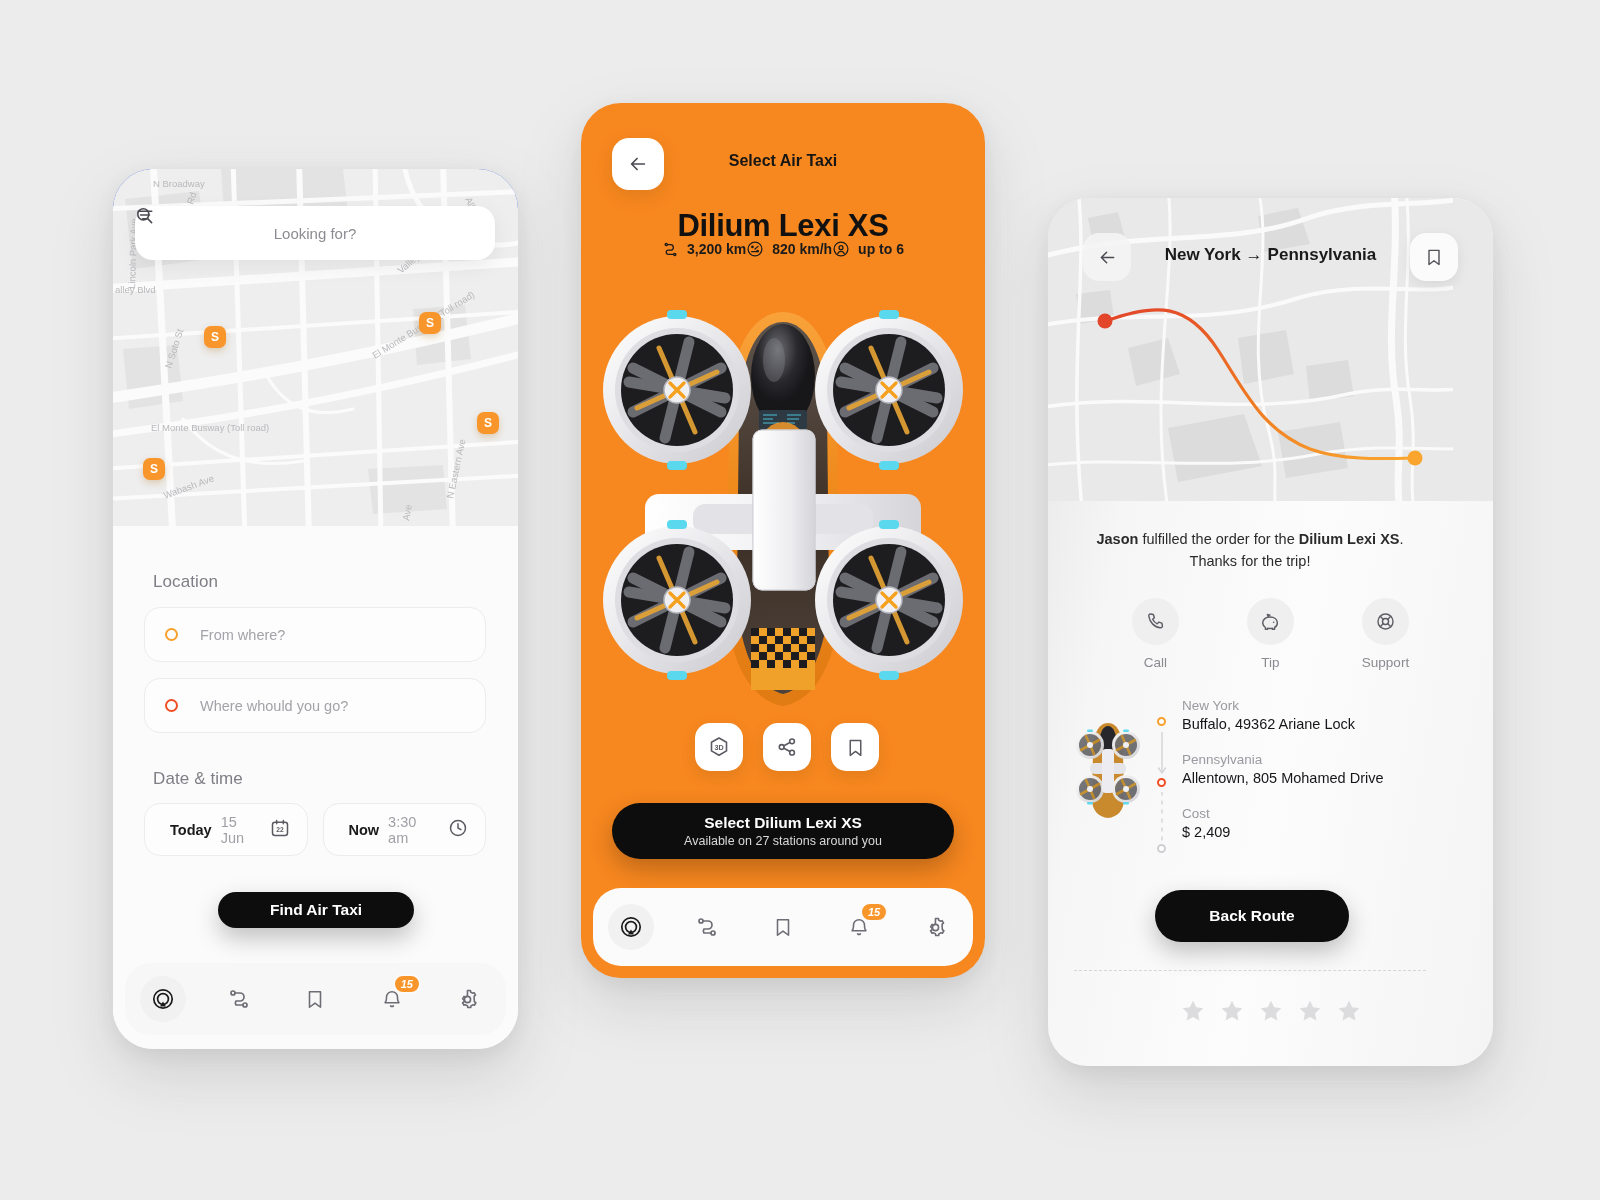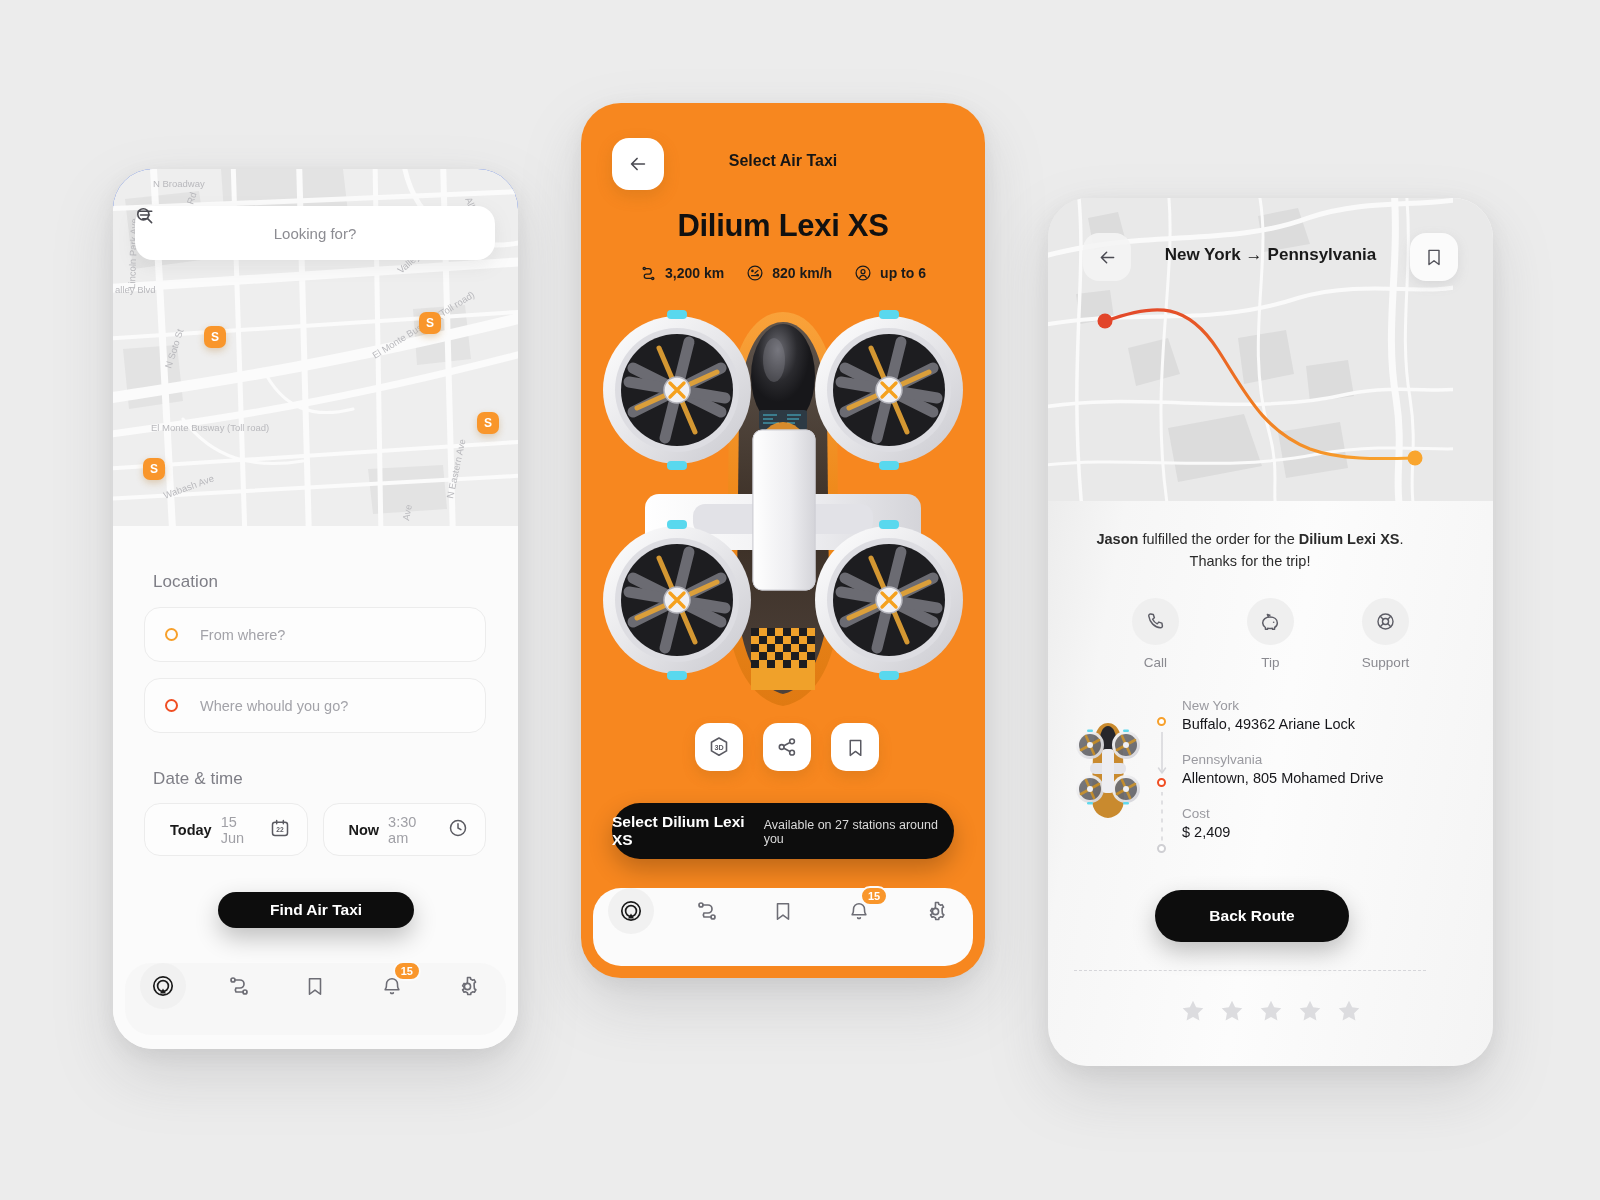--- a/index.html
+++ b/index.html
@@ -59,48 +59,49 @@
   .dt-row { display: flex; gap: 15px; }
   .dt {
     flex: 1; height: 53px; border: 1.3px solid #ececec; border-radius: 16px;
     background: #fdfdfd; display: flex; align-items: center; padding: 0 17px; gap: 9px;
   }
   .dt .k { font-size: 14.5px; font-weight: bold; color: #1a1a1a; margin-left: 8px; }
   .dt .v { font-size: 14.5px; color: #a0a0a6; flex: 1; }
 
   .cta-black {
     background: #0d0d0d; color: #fff; border-radius: 28px;
-    display: flex; flex-direction: row; align-items: center; justify-content: center;
+    display: flex; flex-direction: column; align-items: center; justify-content: center;
     box-shadow: 0 10px 24px rgba(0,0,0,.24);
   }
 
   .navbar {
-    display: flex; justify-content: space-around;
+    display: flex; align-items: center; justify-content: space-around;
     border-radius: 26px;
+    font-style: italic;
   }
   .nav-item { position: relative; width: 46px; height: 46px; display: flex; align-items: center; justify-content: center; border-radius: 50%; }
   .nav-item.active { background: #f1f1f1; }
   .badge {
     position: absolute; left: 24px; top: -2px;
     background: #F9962B; color: #fff; font-size: 11px; font-weight: bold;
     border-radius: 10px; padding: 1px 6px; line-height: 14px;
     border: 2px solid #fbfbfb;
   }
 
   
   #phone2 { left: 581px; top: 103px; width: 404px; height: 875px; background: #F7871F; }
   .p2-topbar { position: absolute; left: 0; top: 35px; width: 100%; height: 54px; }
   .p2-back {
     position: absolute; left: 31px; top: 0; width: 52px; height: 52px; border-radius: 17px;
     background: #fff; display: flex; align-items: center; justify-content: center;
     box-shadow: 0 6px 16px rgba(150,90,20,.22);
   }
   .p2-title { position: absolute; left: 0; top: 14px; width: 100%; text-align: center; font-size: 16px; font-weight: bold; color: #161616; }
   .p2-model { position: absolute; left: 0; top: 105px; width: 100%; text-align: center; font-size: 31px; font-weight: bold; color: #111; letter-spacing: -.3px; }
-  .p2-specs { position: absolute; left: 0; top: 161px; width: 100%; display: flex; align-items: center; justify-content: center; gap: 22px; }
+  .p2-specs { position: absolute; left: 0; top: 137px; width: 100%; display: flex; align-items: center; justify-content: center; }
   .spec { display: flex; align-items: center; gap: 8px; font-size: 14px; font-weight: bold; color: #1b1b1b; }
 
   .drone-wrap { position: absolute; left: 0; top: 195px; width: 100%; height: 420px; }
 
   .p2-actions { position: absolute; left: 0; top: 620px; width: 100%; display: flex; justify-content: center; gap: 20px; padding-left: 8px; }
   .act-btn {
     width: 48px; height: 48px; border-radius: 15px; background: #fff;
     display: flex; align-items: center; justify-content: center;
     box-shadow: 0 6px 14px rgba(150,90,20,.2);
   }

